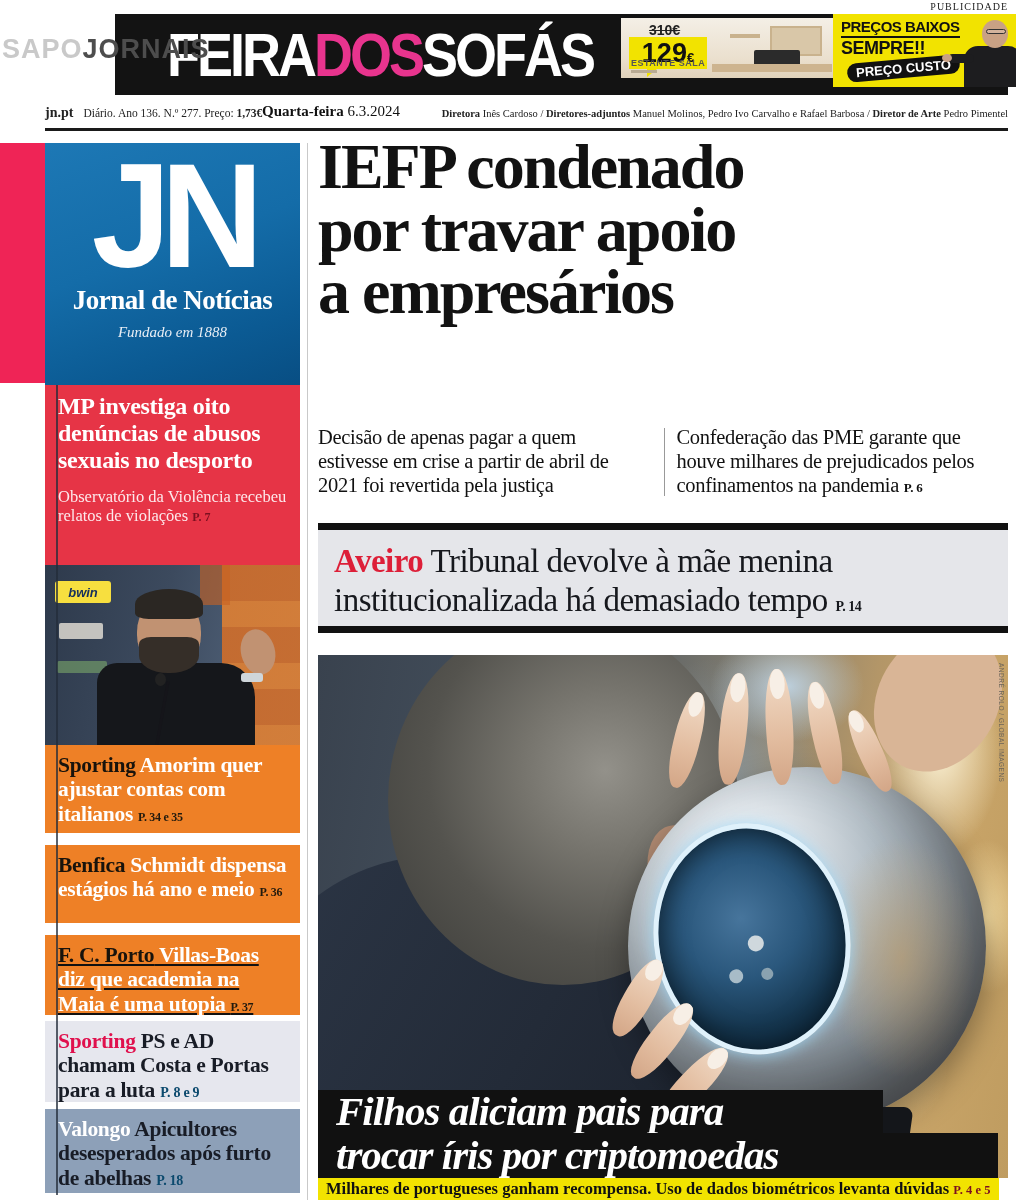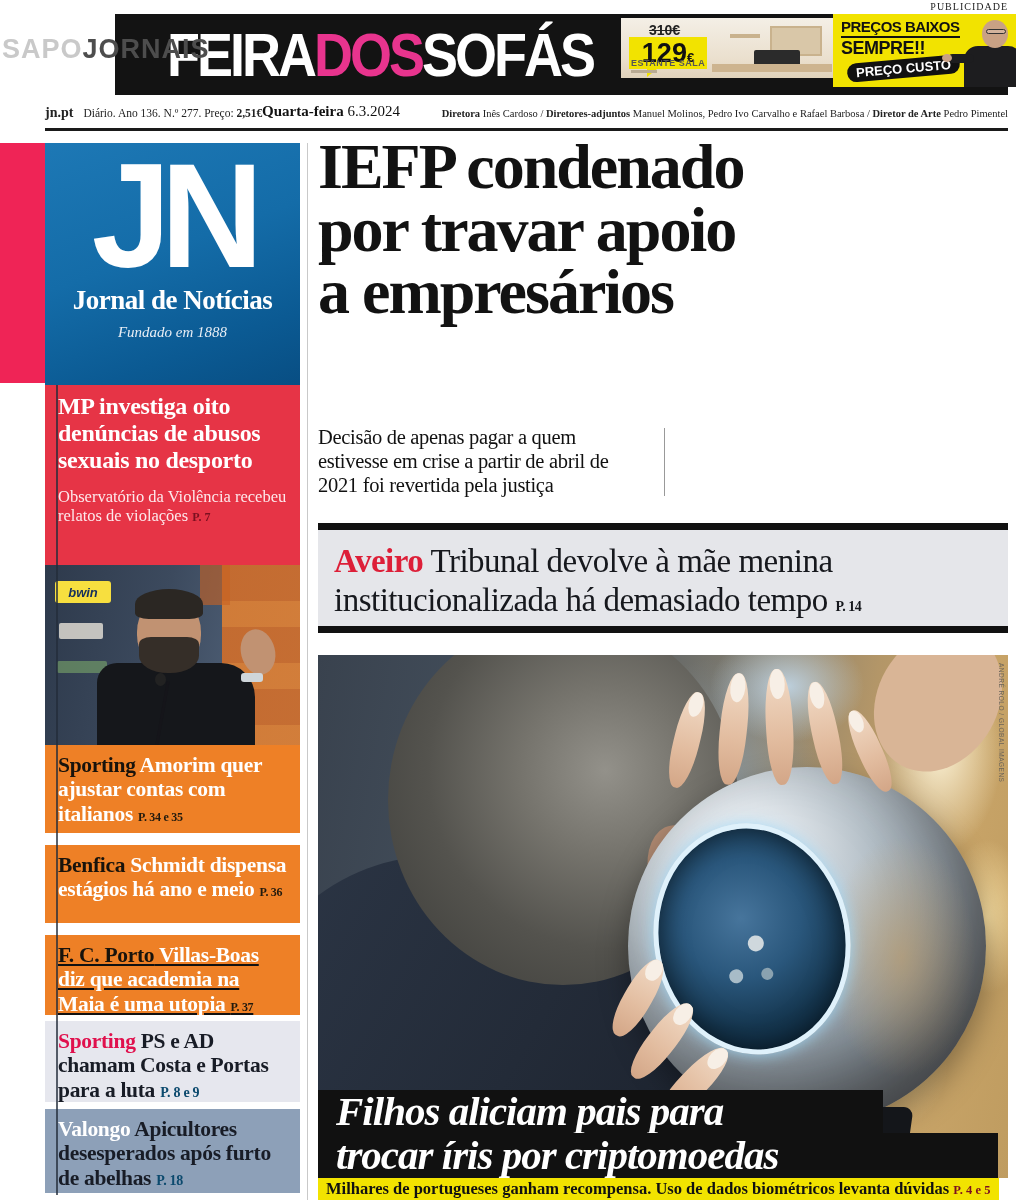--- a/index.html
+++ b/index.html
@@ -177,21 +177,21 @@
     <div class="ad-badge">PREÇO CUSTO</div>
     <div class="ad-man-body"></div>
     <div class="ad-man-head"></div>
     <div class="ad-man-glasses"></div>
     <div class="ad-man-arm"></div>
     <div class="ad-man-hand"></div>
   </div>
 </div>
 
 <div class="mh-left">
-  <span class="site">jn.pt</span><span>Diário. Ano 136. N.º 277. Preço:</span> <span class="price">2,51€</span>
+  <span class="site">jn.pt</span><span>Diário. Ano 136. N.º 277. Preço:</span> <span class="price">1,73€</span>
 </div>
 <div class="mh-date">
   <span class="day">Quarta-feira</span> <span>6.3.2024</span>
 </div>
 <div class="mh-dirs">
   <b>Diretora</b><span> Inês Cardoso / </span><b>Diretores-adjuntos</b><span> Manuel Molinos, Pedro Ivo Carvalho e Rafael Barbosa / </span><b>Diretor de Arte</b><span> Pedro Pimentel</span>
 </div>
 <div class="mh-rule"></div>
 
 <div class="pink-stripe"></div>
@@ -250,20 +250,21 @@
 <div class="main-col">
   <div class="headline">
     <div>IEFP condenado</div>
     <div>por travar apoio</div>
     <div>a empresários</div>
   </div>
 
   <div class="deck">
     <div class="deck-col">Decisão de apenas pagar a quem estivesse em crise a partir de abril de 2021 foi revertida pela justiça</div>
     <div class="deck-sep"></div>
+    <div class="deck-col"><span>Confederação das PME garante que houve milhares de prejudicados pelos confinamentos na pandemia </span><span class="pg-red-sm">P. 6</span></div>
   </div>
 
   <div class="aveiro-band">
     <div class="line"><span class="kick">Aveiro</span><span> Tribunal devolve à mãe menina institucionalizada há demasiado tempo </span><span class="pg">P. 14</span></div>
   </div>
 
   <div class="photo-orb">
     <div class="om-body"></div>
     <div class="om-head"></div>
     <div class="om-ear"></div>

